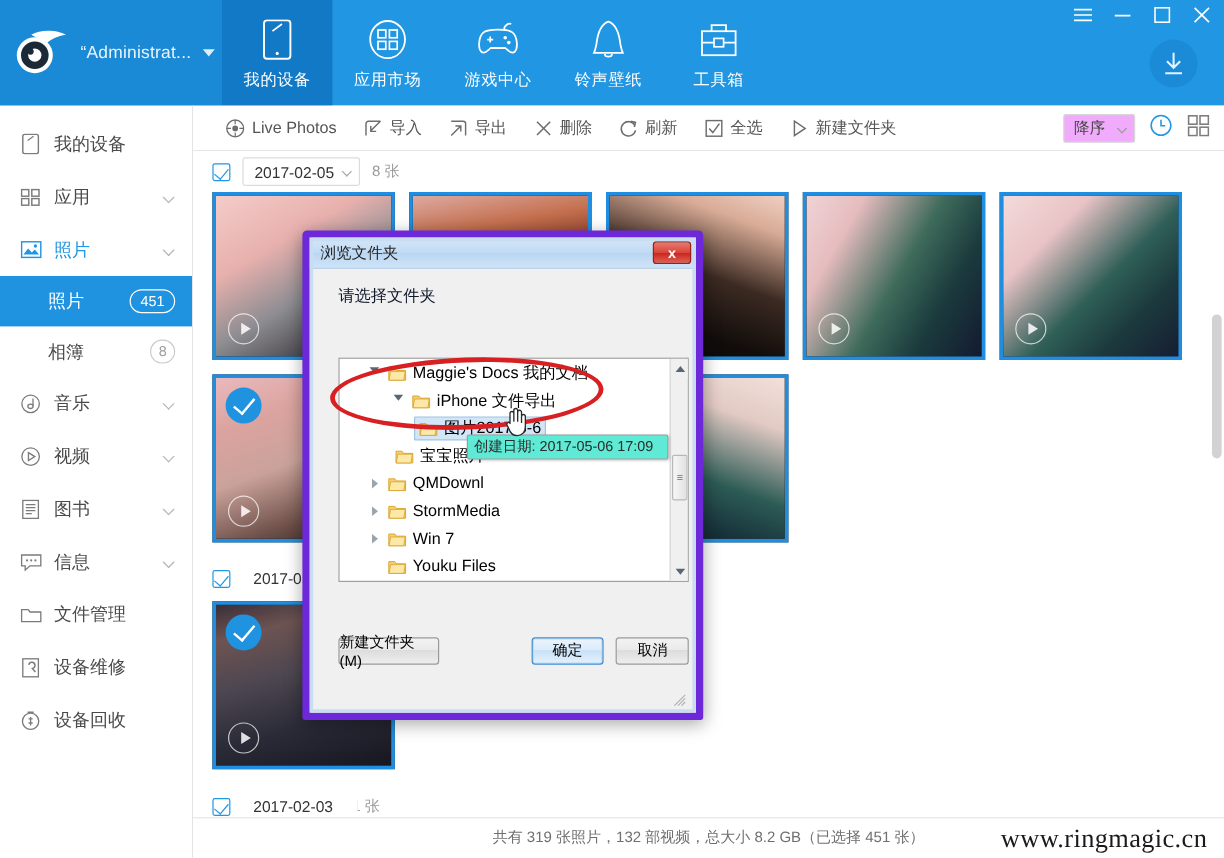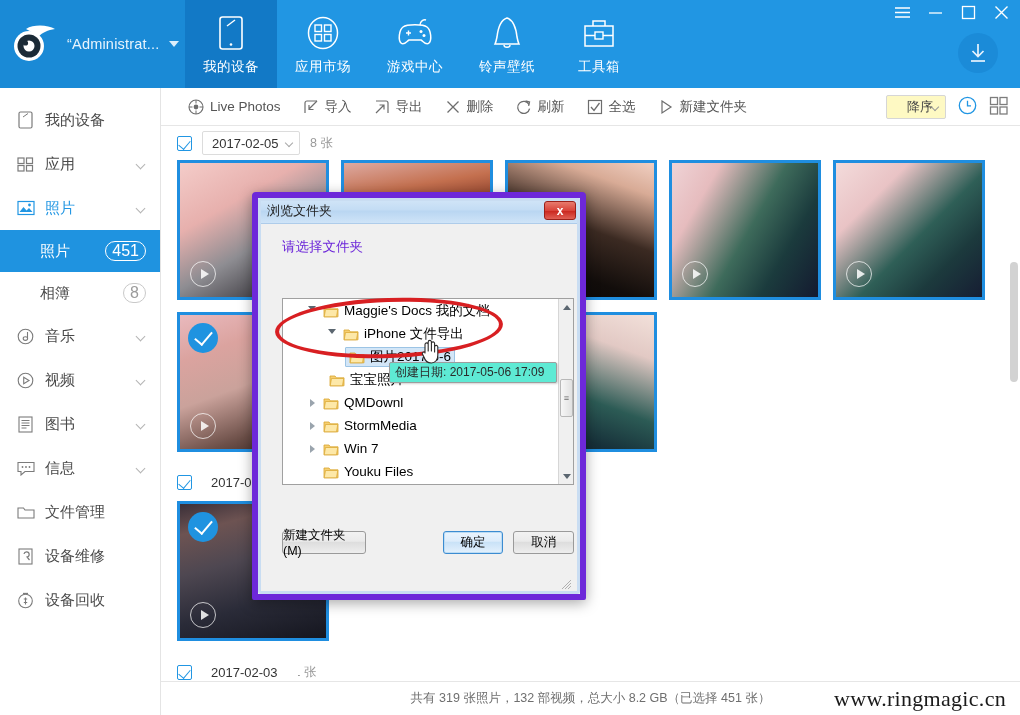--- a/index.html
+++ b/index.html
@@ -69,42 +69,41 @@
     transform:rotate(45deg);
   }
   .sub-item {
     height:42px; display:flex; align-items:center; padding-left:40px;
     font-size:15px; color:#4a4a4a; cursor:pointer; position:relative;
   }
   .sub-item.active { background:#1f93e0; color:#fff; }
   .badge {
     position:absolute; right:14px; top:50%; margin-top:-10px;
     min-width:38px; height:20px; border-radius:10px; border:1px solid #ffffff;
-    color:#fff; font-size:16px; display:flex; align-items:center; justify-content:center;
+    color:#fff; font-size:12px; display:flex; align-items:center; justify-content:center;
     padding:0 6px;
   }
   .badge.grey { border-color:#c9c9c9; color:#9b9b9b; min-width:20px; }
 
   
   .toolbar {
     position:absolute; left:161px; top:88px; width:859px; height:38px;
     background:#fff; border-bottom:1px solid #e6e6e6;
     display:flex; align-items:center; padding-left:16px; gap:0px;
   }
   .tbtn {
     display:flex; align-items:center; gap:6px; height:38px; padding:0 11px;
     font-size:13.5px; color:#555; cursor:pointer; white-space:nowrap;
   }
   .tbtn .ti { width:16px; height:16px; display:flex; align-items:center; justify-content:center; flex:none; }
   .toolbar-right { position:absolute; right:12px; top:0; height:38px; display:flex; align-items:center; gap:12px; }
   .sortsel {
-    width:60px; height:24px; border:1px solid #d6d6d6; background:#fef9c3; border-radius:2px;
+    width:60px; height:24px; border:1px solid #d6d6d6; background:#f0abfc; border-radius:2px;
     display:flex; align-items:center; padding-left:8px; font-size:13px; color:#444; cursor:pointer;
     position:relative;
-    justify-content:center;
   }
   .sortsel .sc {
     position:absolute; right:7px; top:50%; margin-top:-3px;
     width:6px;height:6px;border-right:1.3px solid #9a9a9a;border-bottom:1.3px solid #9a9a9a;
     transform:rotate(45deg);
   }
 
   
   .content {
     position:absolute; left:161px; top:126px; width:859px; height:555px;
@@ -190,21 +189,21 @@
     border-bottom:1px solid #aeccea;
   }
   .dlg-title-text { font-size:13px; color:#1f1f1f; }
   .dlg-close {
     position:absolute; right:4px; top:3px; width:32px; height:19px; border-radius:3px;
     background:linear-gradient(to bottom,#e87b6d 0%,#d9443a 50%,#c9241c 51%,#e06055 100%);
     border:1px solid #9b2019; display:flex; align-items:center; justify-content:center;
     color:#fff; font-size:12px; font-weight:bold; cursor:pointer;
   }
   .dlg-body { position:absolute; left:4px; top:27px; right:4px; bottom:4px; background:#f0f0f0; }
-  .dlg-prompt { font-size:13.5px; color:#6d28d9; padding:13px 0 0 20px; }
+  .dlg-prompt { font-size:13.5px; color:#0f172a; padding:13px 0 0 20px; }
   .tree-wrap {
     position:absolute; left:20px; top:73px; width:292px; height:187px;
     background:#fff; border:1px solid #a0a0a0; overflow:hidden;
   }
   .tree { padding-top:0; }
   .tnode {
     height:23px; display:flex; align-items:center; font-size:13.5px; color:#000;
     white-space:nowrap; cursor:pointer; position:relative;
   }
   .tarrow { width:14px; display:flex; align-items:center; justify-content:center; flex:none; }

